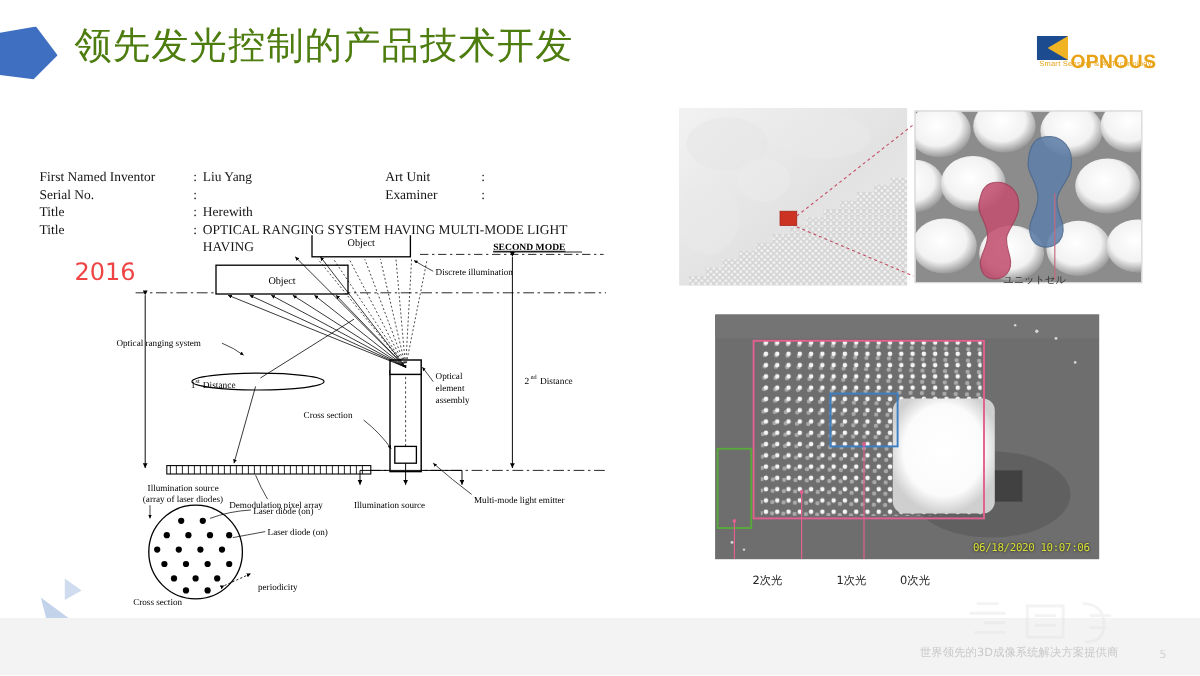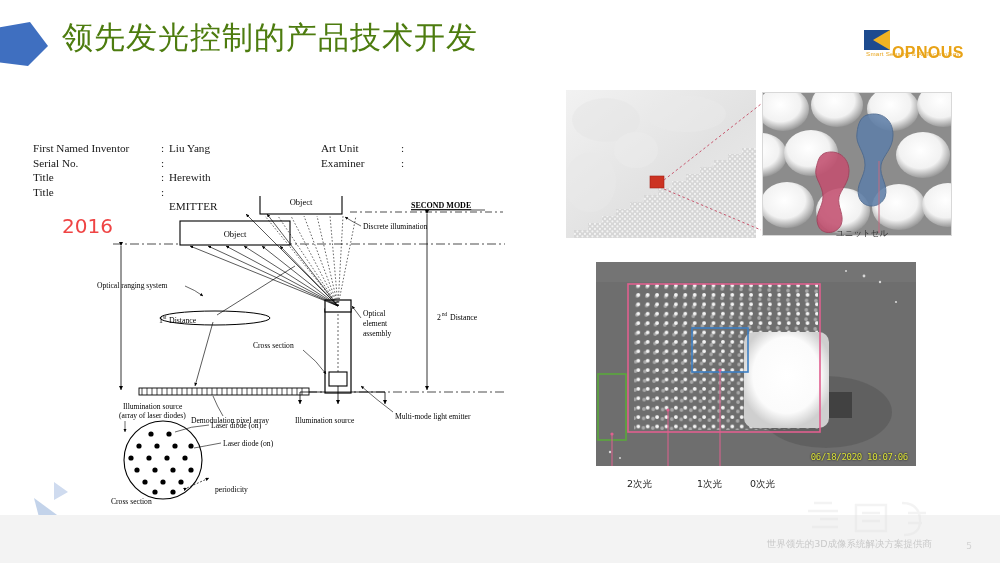--- a/index.html
+++ b/index.html
@@ -239,22 +239,23 @@
     <span class="pr-colon2">:</span>
   </div>
   <div class="patent-row">
     <span class="pr-label">Title</span>
     <span class="pr-colon1">:</span>
     <span class="pr-value">Herewith</span>
   </div>
   <div class="patent-row">
     <span class="pr-label">Title</span>
     <span class="pr-colon1">:</span>
+    <span class="pr-value">OPTICAL RANGING SYSTEM HAVING MULTI-MODE LIGHT</span>
   </div>
-  <div class="patent-title-line2">EMITTER</div>
+  <div class="patent-title-line2">HAVING</div>
 </div>
 
 <div class="year-label">2016</div>
 
 <div class="patent-figure">
   <svg class="fig-svg" width="430" height="310" viewBox="0 0 430 310" xmlns="http://www.w3.org/2000/svg">
     <defs>
       <marker id="ah" markerWidth="7" markerHeight="7" refX="6" refY="3" orient="auto">
         <path d="M0 0 L6 3 L0 6 Z" fill="#000"></path>
       </marker>

